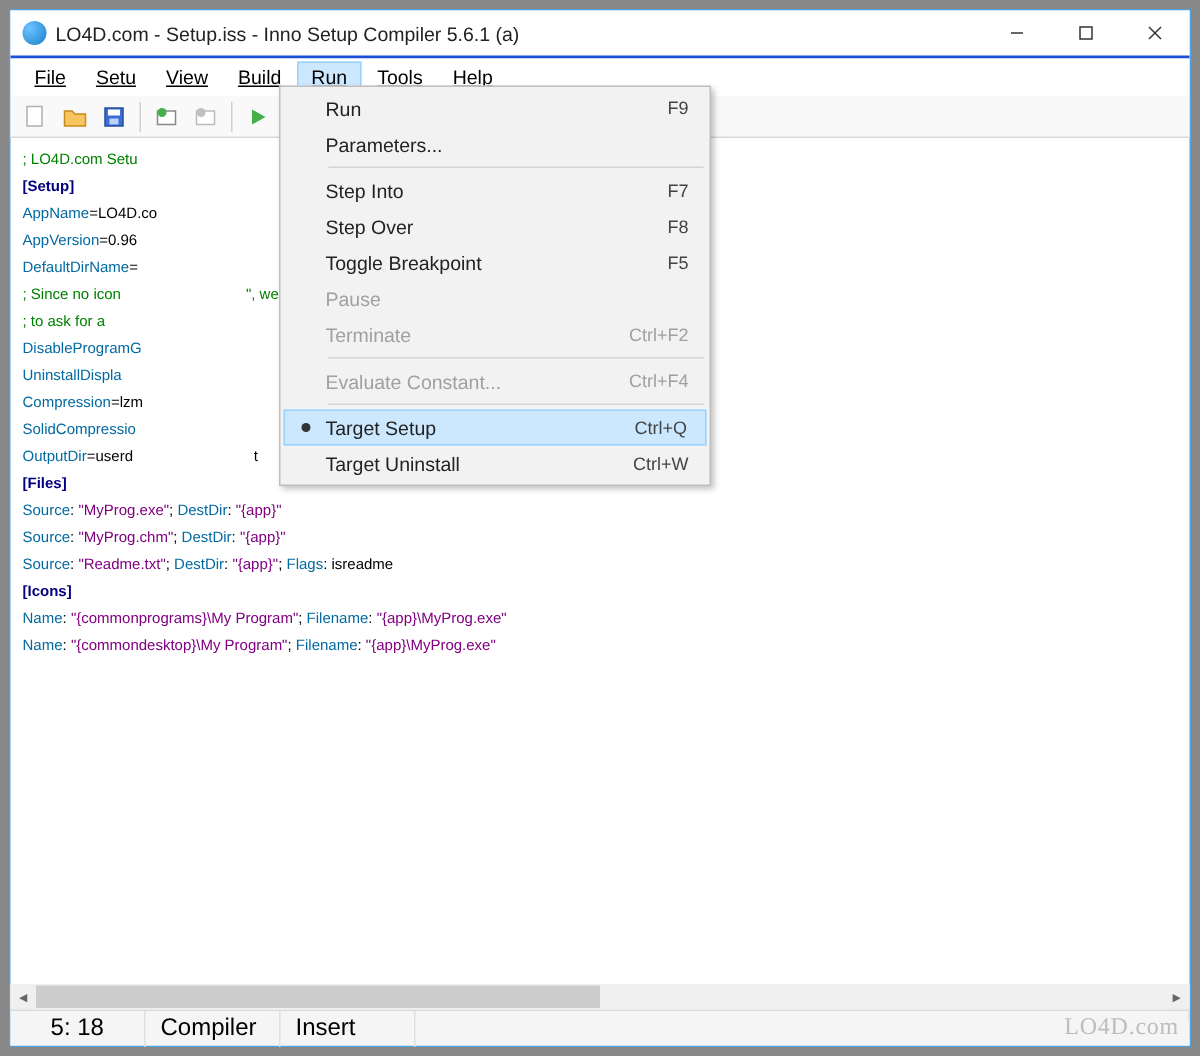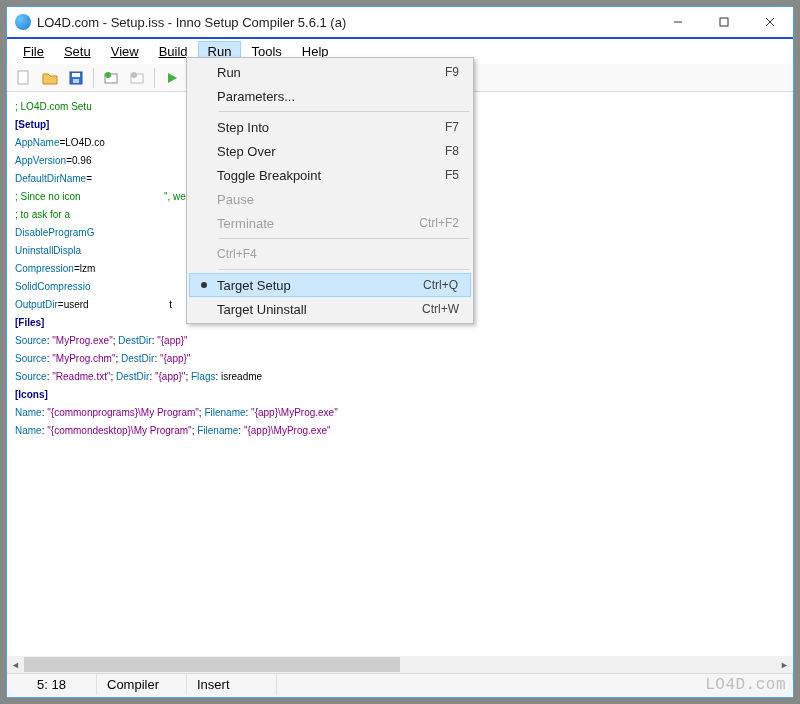--- a/index.html
+++ b/index.html
@@ -104,36 +104,36 @@
   .hscroll .thumb {
     position: absolute; left:0; top:1px; height:15px; width: 50%;
     background: #cdcdcd;
   }
   .statusbar {
     height: 24px;
     display: flex;
     align-items: flex-start;
     border-top: 1px solid #d9d9d9;
     background: #f5f5f5;
-    font-size: 13px;
+    font-size: 16px;
   }
   .statusbar .cell {
     padding: 3px 10px;
     border-right: 1px solid #e0e0e0;
     display: flex; align-items: center;
   }
   .statusbar .cell.first { width: 90px; justify-content: center; }
   .statusbar .cell:nth-child(2){ width: 90px; }
   .statusbar .cell:nth-child(3){ width: 90px; }
   .statusbar .spacer { flex: 1; }
   .watermark {
     position: absolute;
     right: 14px; bottom: 10px;
     color: #bdbdbd;
-    font-family: Liberation Mono, monospace;
+    font-family: Liberation Serif, serif;
     font-size: 16px;
     letter-spacing: 0.5px;
   }
   
   .dropdown {
     position: absolute;
     left: 186px; top: 57px;
     width: 288px;
     background: #f2f2f2;
     border: 1px solid #bfbfbf;
@@ -295,20 +295,21 @@
       <div class="accel"></div>
     </div>
     <div class="dmi disabled">
       <div class="gutter"></div>
       <div class="label">Terminate</div>
       <div class="accel">Ctrl+F2</div>
     </div>
     <hr>
     <div class="dmi disabled">
       <div class="gutter"></div>
+      <div class="label">Evaluate Constant...</div>
       <div class="accel">Ctrl+F4</div>
     </div>
     <hr>
     <div class="dmi hover">
       <div class="gutter">
         <div class="bullet"></div>
       </div>
       <div class="label">Target Setup</div>
       <div class="accel">Ctrl+Q</div>
     </div>

